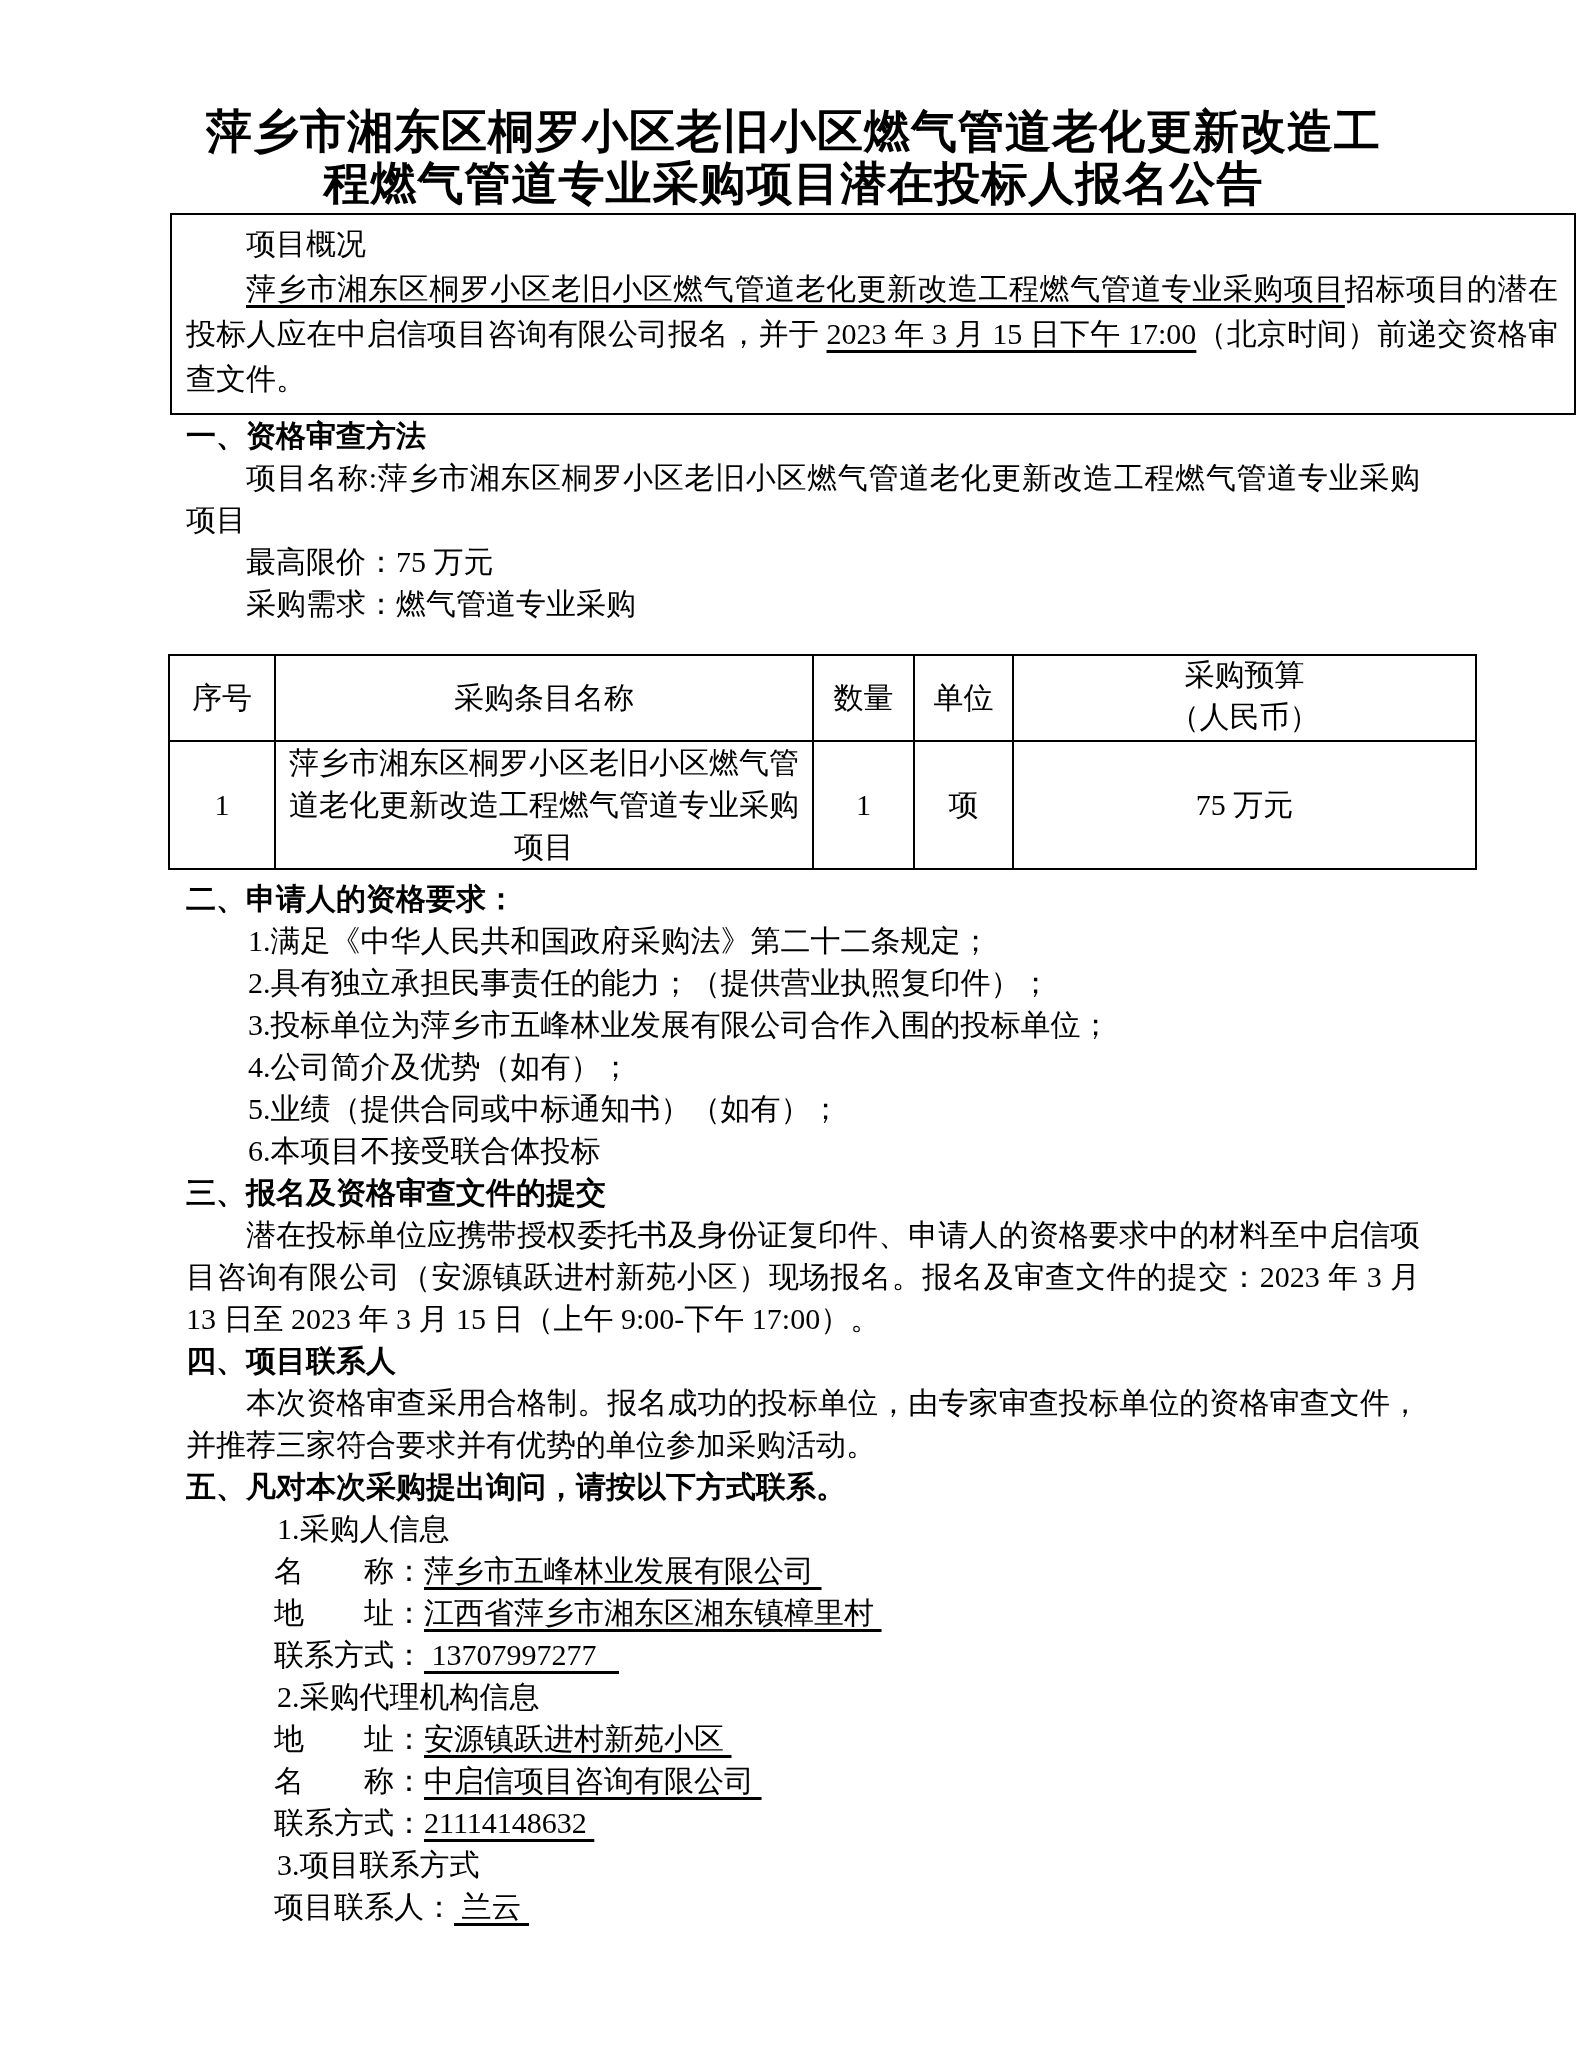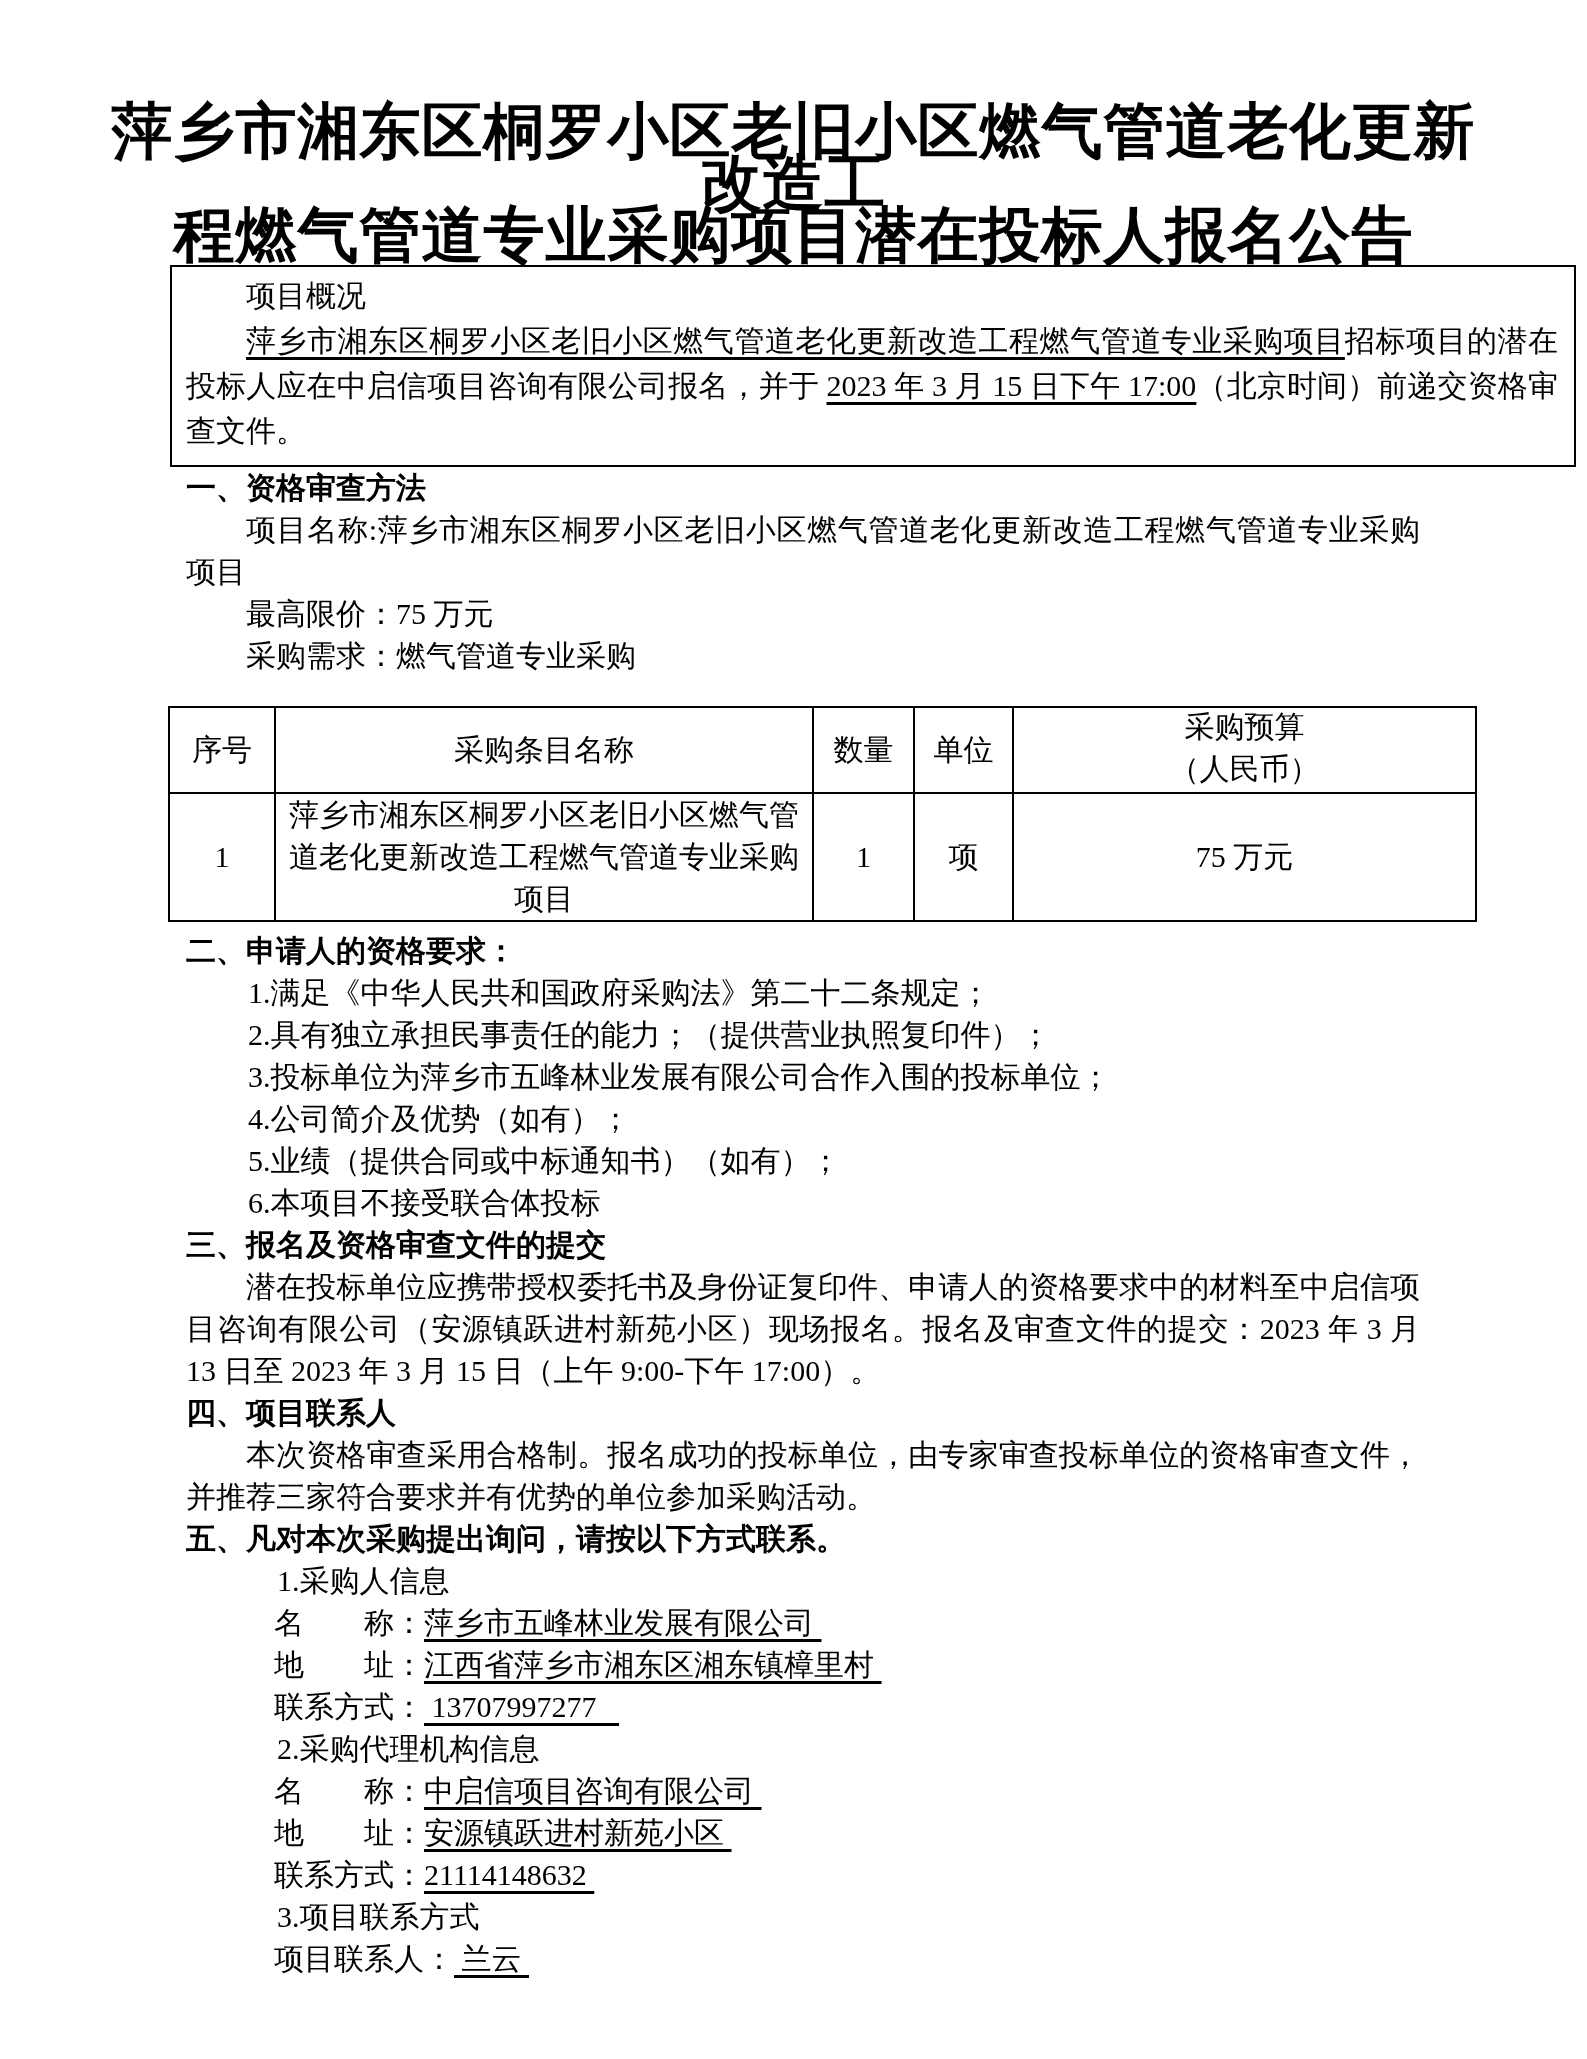--- a/index.html
+++ b/index.html
@@ -7,21 +7,21 @@
     width:1587px;height:2059px;background:#ffffff;color:#000000;
     font-family:"Liberation Serif","DejaVu Serif",serif;
     -webkit-font-smoothing:antialiased;
   }
   .page{position:relative;width:1587px;height:2059px;overflow:hidden;}
 
   
   .doc-title{
     margin:106px 90px 0 90px;
     text-align:center;
-    font-size:61px;font-weight:bold;line-height:52px;
+    font-size:46px;font-weight:bold;line-height:52px;
     letter-spacing:1px;
   }
 
   
   .overview-box{
     box-sizing:border-box;
     margin:3px 0 0 170px;
     width:1406px;
     border:2px solid #000;
     padding:6px 16px 12px 14px;
@@ -127,22 +127,22 @@
     <div class="para">本次资格审查采用合格制。报名成功的投标单位，由专家审查投标单位的资格审查文件，并推荐三家符合要求并有优势的单位参加采购活动。</div>
 
     <div class="sec-heading">五、凡对本次采购提出询问，请按以下方式联系。</div>
 
     <div class="sub-item">1.采购人信息</div>
     <div class="contact-line"><span class="pre">名　　称：</span><span class="u">萍乡市五峰林业发展有限公司 </span></div>
     <div class="contact-line"><span class="pre">地　　址：</span><span class="u">江西省萍乡市湘东区湘东镇樟里村 </span></div>
     <div class="contact-line"><span class="pre">联系方式：</span><span class="u"> 13707997277   </span></div>
 
     <div class="sub-item">2.采购代理机构信息</div>
+    <div class="contact-line"><span class="pre">地　　址：</span><span class="u">安源镇跃进村新苑小区 </span></div>
     <div class="contact-line"><span class="pre">名　　称：</span><span class="u">中启信项目咨询有限公司 </span></div>
-    <div class="contact-line"><span class="pre">地　　址：</span><span class="u">安源镇跃进村新苑小区 </span></div>
     <div class="contact-line"><span class="pre">联系方式：</span><span class="u">21114148632 </span></div>
 
     <div class="sub-item">3.项目联系方式</div>
     <div class="contact-line"><span class="pre">项目联系人：</span><span class="u"> 兰云 </span></div>
 
     <div class="spacer-bottom"></div>
   </div>
 
 </div>
 

